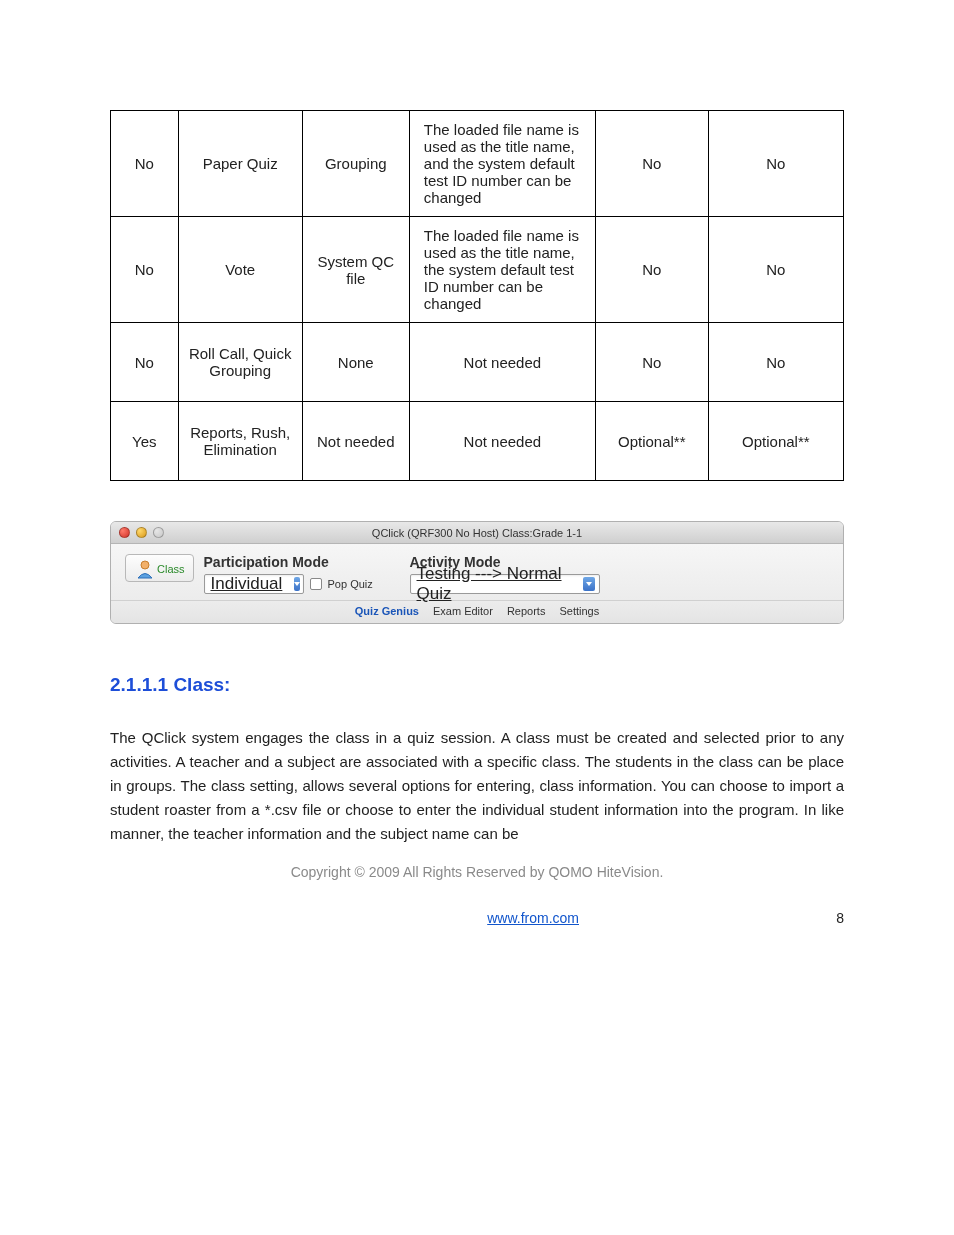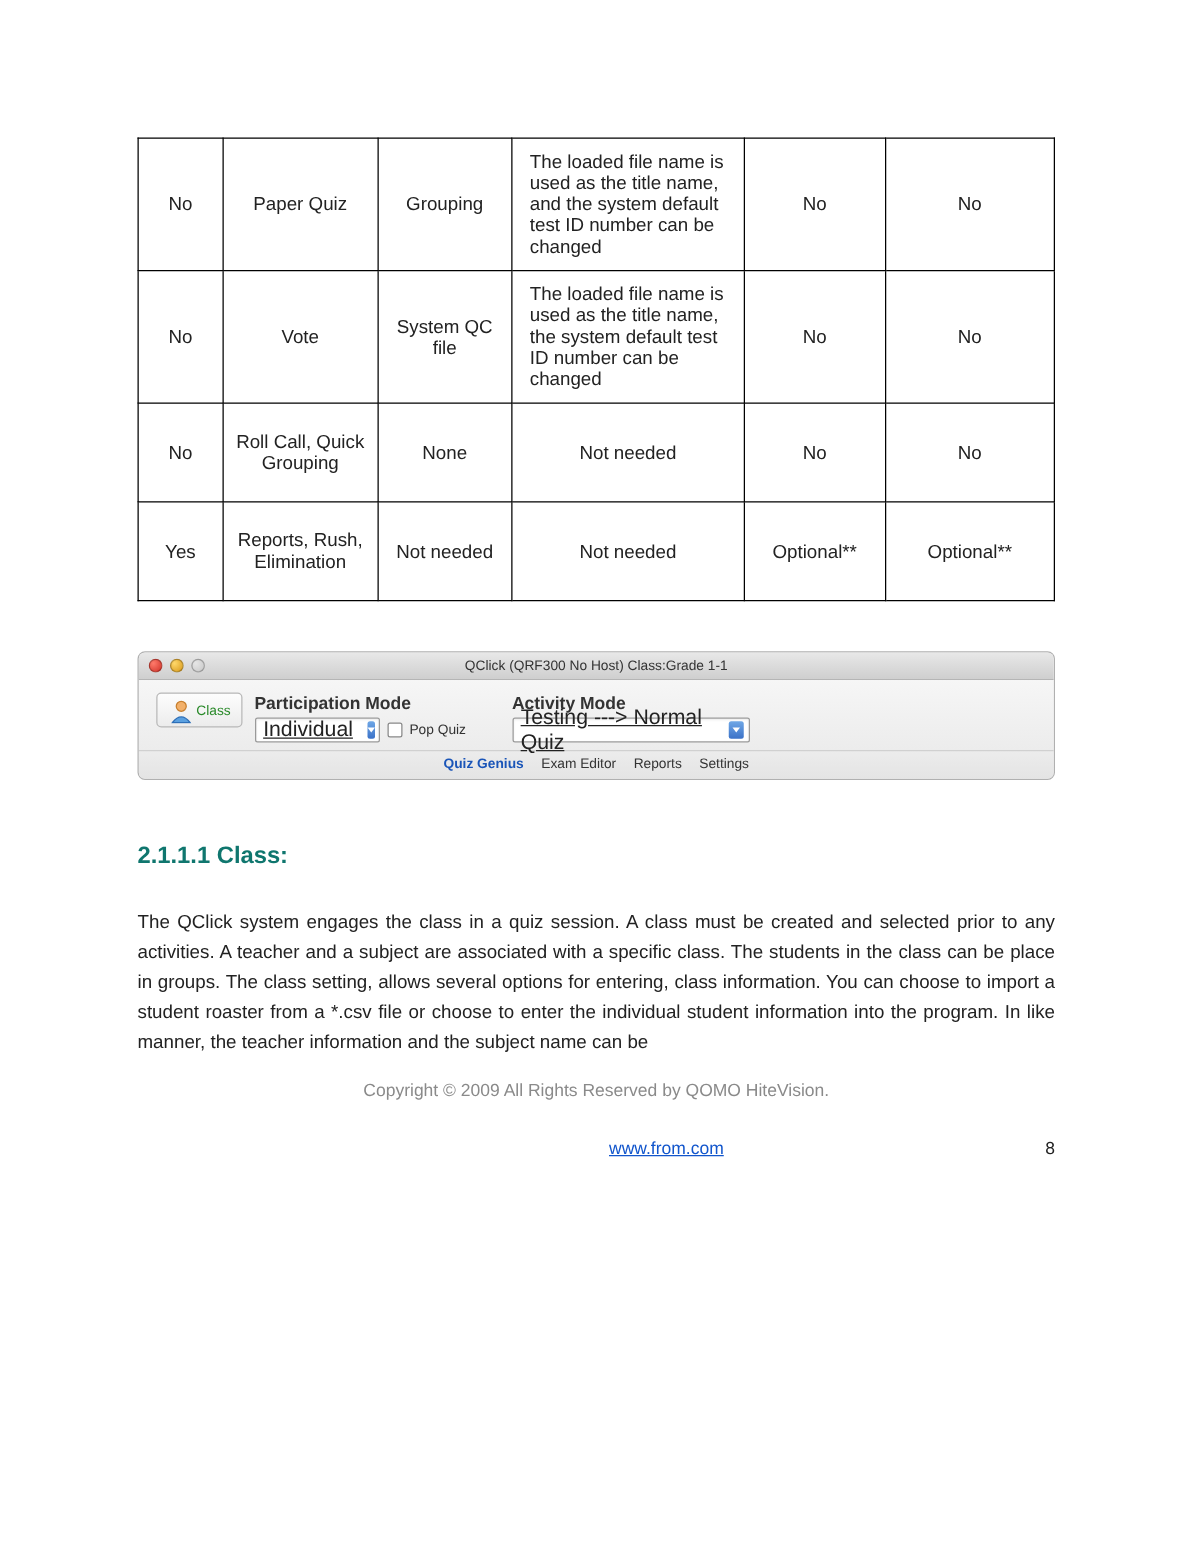--- a/index.html
+++ b/index.html
@@ -107,21 +107,21 @@
     display:flex; gap:14px; justify-content:center;
     background:linear-gradient(#ececec,#e4e4e4);
     padding:4px 0 6px 0; font-size:11px;
     border-top:1px solid #d0d0d0;
   }
   .tabs span { color:#333; cursor:pointer; }
   .tabs span.active { color:#1a55b8; font-weight:bold; }
 
   
   h3.section {
-    color: #0f766e;
+    color: #1d4ed8;
     font-size: 19px;
     font-weight: bold;
     margin: 30px 0 30px 0;
     font-family: Arial, sans-serif;
   }
   p.body {
     font-size: 15px;
     color: #222;
     line-height: 1.6;
     text-align: justify;

